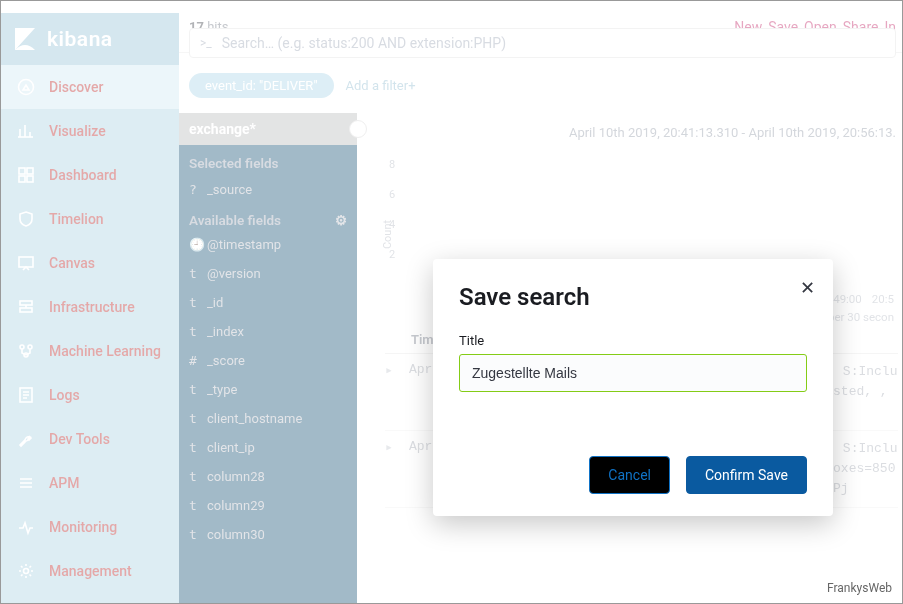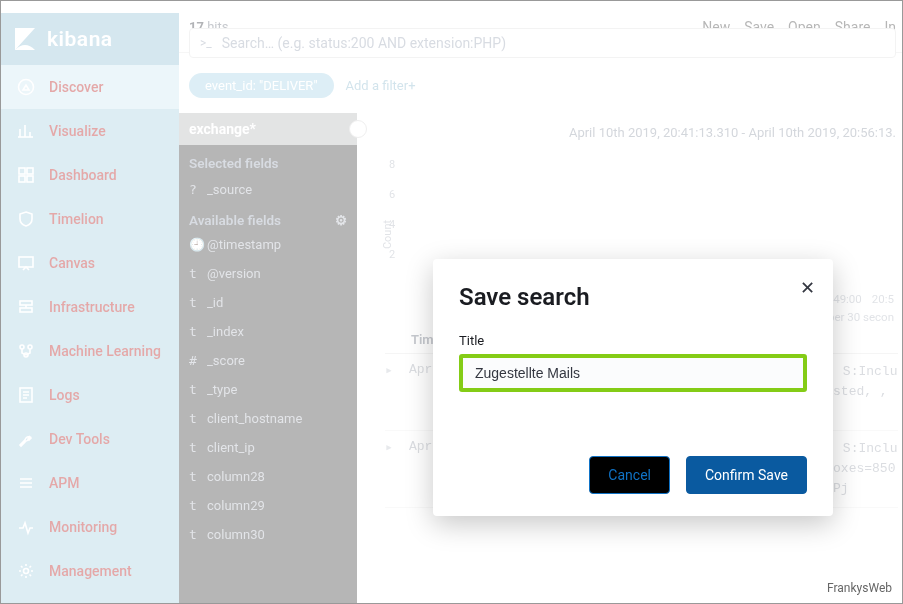--- a/index.html
+++ b/index.html
@@ -8,29 +8,29 @@
   .logo-row{height:52px;background:#92c0d6;display:flex;align-items:center;gap:10px;padding-left:12px}
   .logo-svg{width:24px;height:26px}
   .logo-text{color:#fff;font-size:21px;font-weight:600;letter-spacing:.5px}
   .nav-item{height:44px;display:flex;align-items:center;gap:14px;padding-left:16px;color:#b91c1c;font-size:14px;font-weight:500;cursor:pointer}
   .nav-item.active{background:#cde6f1}
   .nav-icon{width:18px;height:18px;stroke:#fff;fill:none;stroke-width:1.6;flex-shrink:0}
   .main{position:absolute;left:178px;right:0;top:0;bottom:0;background:#fff}
   .topbar{height:52px;display:flex;align-items:center;border-bottom:1px solid #e6e6e6;padding-left:10px;padding-right:6px}
   .hits{color:#69707d;font-size:13px;margin-right:8px}
   .hits b{color:#343741;font-weight:700}
-  .top-actions{display:flex;gap:14px;color:#404040;font-size:14px}
+  .top-actions{display:flex;gap:6px;color:#be185d;font-size:14px}
   .top-actions span{cursor:pointer}
   .search-row{position:absolute;left:10px;right:6px;top:27px;height:30px;background:#fff;border:1px solid #e0e0e0;border-radius:4px;display:flex;align-items:center;color:#98a2b3;font-size:14px}
   .search-row .caret{padding:0 10px;color:#98a2b3;font-size:12px}
   .filter-row{margin-top:14px;padding:6px 10px 8px 10px;display:flex;align-items:center;gap:12px}
   .filter-pill{background:#a7d3e6;color:#fff;border-radius:16px;padding:5px 16px;font-size:13px;white-space:nowrap}
   .add-filter{color:#89b7cd;font-size:13px;display:flex;align-items:center;cursor:pointer}
   .below{position:absolute;top:112px;bottom:0;left:0;right:0;display:flex}
-  .fields-col{width:178px;background:#404040}
+  .fields-col{width:178px;background:#0c4a6e}
   .index-hdr{background:#b6b7b9;color:#fff;font-weight:700;padding:8px 10px;position:relative}
   .index-hdr::after{content:'';position:absolute;right:-10px;top:50%;transform:translateY(-50%);width:16px;height:16px;border-radius:50%;background:#fff;border:1px solid #d3d3d3}
   .fld-section{color:#98a2b3;font-weight:600;padding:10px 10px 4px 10px;font-size:13.5px}
   .fld-row{display:flex;align-items:center;gap:8px;padding:7px 10px;color:#b5bac4;font-size:13px}
   .fld-type{font-family:monospace;width:10px;color:#b5bac4}
   .avail-hdr{display:flex;justify-content:space-between;align-items:center;padding:8px 10px 2px 10px;color:#98a2b3;font-weight:600;font-size:13.5px}
   .gear{color:#b5bac4}
   .results{flex:1;position:relative;padding:6px 4px 0 28px}
   .timerange{text-align:right;color:#8d95a3;font-size:13px;padding:6px 2px 18px 0}
   .chart-zone{position:relative;height:180px;margin-left:12px}
@@ -43,21 +43,21 @@
   .doc-row{display:flex;color:#a0a6b1;font-family:"Courier New",monospace;font-size:13px;padding:8px 0;align-items:flex-start;border-bottom:1px solid #f0f0f0}
   .doc-row .exp{width:24px;color:#bfc5cd}
   .doc-row .time{width:190px;white-space:nowrap}
   .doc-row .src{flex:1;line-height:20px;word-break:break-all;overflow:hidden}
   .hl{background:#fff9c4;color:#5a5a3a;padding:0 1px}
   .overlay{position:absolute;inset:0;background:rgba(255,255,255,.62);z-index:20}
   .modal{position:absolute;z-index:30;left:432px;top:258px;width:400px;background:#fff;border-radius:4px;box-shadow:0 8px 28px rgba(0,0,0,.22);padding:24px 26px 22px 26px}
   .modal h2{font-size:24px;font-weight:600;color:#1a1c21}
   .modal .close{position:absolute;right:18px;top:18px;cursor:pointer;font-size:18px;color:#343741}
   .modal .lbl{font-size:13px;color:#1a1c21;margin-top:22px;margin-bottom:6px}
-  .modal input{width:100%;height:38px;border:4px solid #84cc16;border-radius:3px;padding:0 12px;font-size:14px;background:#fbfcfd;color:#343741}
+  .modal input{width:100%;height:38px;border:1px solid #84cc16;border-radius:3px;padding:0 12px;font-size:14px;background:#fbfcfd;color:#343741}
   .modal .btns{display:flex;justify-content:flex-end;gap:16px;margin-top:64px}
   .btn{height:38px;padding:0 18px;border-radius:4px;font-size:14px;cursor:pointer;display:flex;align-items:center}
   .btn-cancel{border:1px solid #1073c6;background:#000000;color:#1073c6}
   .btn-primary{border:1px solid #0a5aa0;background:#0a5aa0;color:#fff}
   .watermark{position:absolute;right:10px;bottom:8px;font-size:12px;color:#666;z-index:40}
 </style>
 </head>
 <body>
 
 <div class="sidebar">

